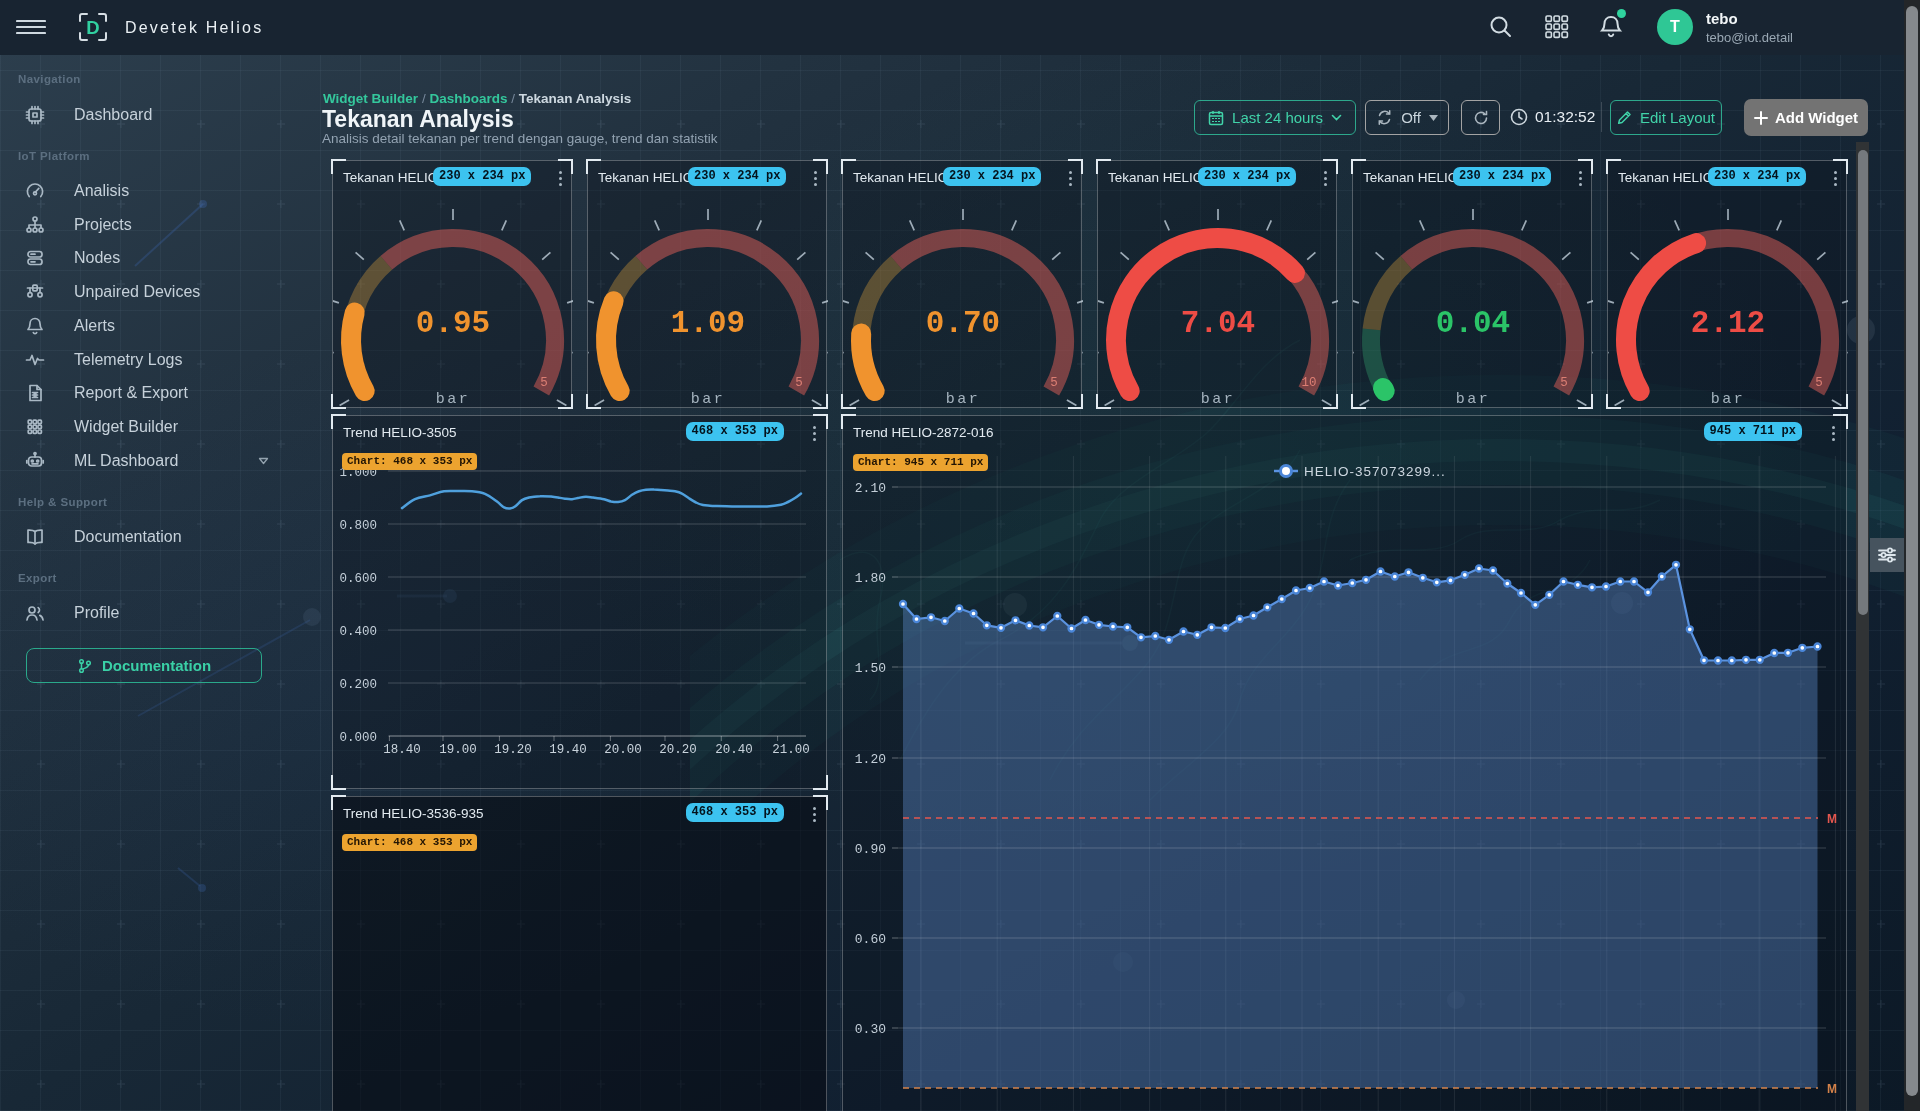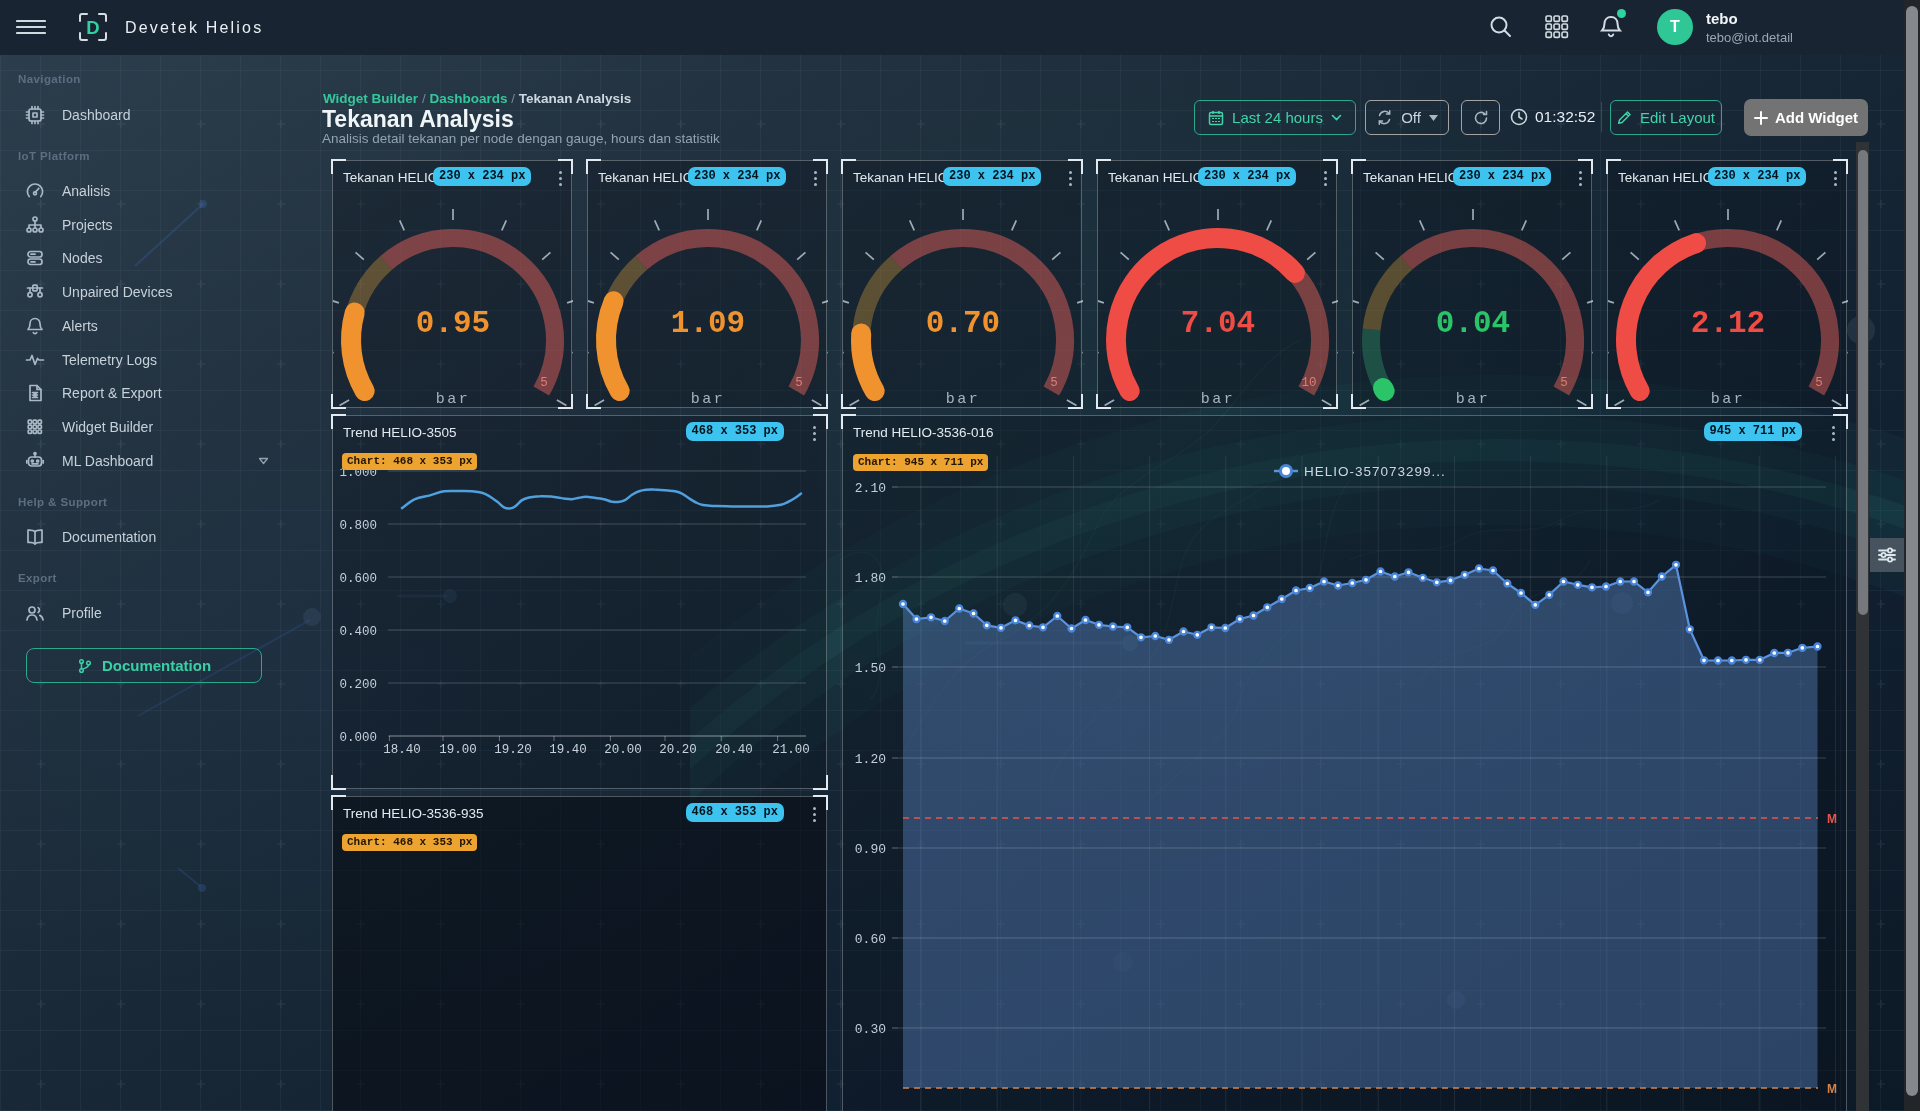--- a/index.html
+++ b/index.html
@@ -17,21 +17,21 @@
     repeating-linear-gradient(90deg, rgba(163,196,220,0.06) 0 1px, transparent 1px 40px);
 }
 #topbar { position:absolute; left:0; top:0; width:1920px; height:55px; background:#182431; }
 #brand { position:absolute; left:125px; top:19px; font-size:16px; letter-spacing:2.2px; color:#eaf0f4; font-weight:500; }
 #avatar { position:absolute; left:1657px; top:9px; width:36px; height:36px; border-radius:50%; background:#2fc795; color:#fff; font-weight:bold; font-size:16px; text-align:center; line-height:36px; }
 #uname { position:absolute; left:1706px; top:10px; font-size:15px; font-weight:bold; color:#f2f6f8; }
 #umail { position:absolute; left:1706px; top:30px; font-size:13px; color:#9aa8b4; }
 #sidebar { position:absolute; left:0; top:55px; width:290px; height:1056px; }
 .slabel { position:absolute; left:18px; font-size:11.5px; font-weight:bold; color:#5c6f80; letter-spacing:0.4px; }
 .sitem { position:absolute; left:25px; height:24px; display:flex; align-items:center; gap:17px; }
-.sitem span { font-size:14px; color:#c6d1da; }
+.sitem span { font-size:16px; color:#c6d1da;margin-left:12px; }
 #docbtn { position:absolute; left:26px; top:593px; width:236px; height:35px; border:1px solid #2aa98b; border-radius:8px; display:flex; align-items:center; justify-content:center; gap:9px; }
 #docbtn span { color:#3ad0a6; font-size:15px; font-weight:600; }
 .bc { position:absolute; font-size:13.5px; font-weight:bold; }
 .bc .g { color:#34c79c; }
 .bc .sep { color:#76879a; font-weight:normal; }
 .bc .w { color:#cdd8e0; }
 #h1 { position:absolute; font-size:23px; font-weight:bold; color:#f0f5f8; }
 #sub { position:absolute; font-size:13.5px; color:#93a3b2; }
 .tbtn { position:absolute; top:100px; height:35px; border-radius:6px; display:flex; align-items:center; justify-content:center; gap:8px; font-size:15px; }
 .tbtn.teal { border:1px solid #2da88c; color:#41d3a9; }
@@ -248,21 +248,21 @@
         <circle cx="4.5" cy="3.5" r="1.8"></circle>
         <circle cx="4.5" cy="12.5" r="1.8"></circle>
         <circle cx="11.5" cy="5" r="1.8"></circle>
         <path d="M4.5 5.3v5.4M11.5 6.8c0 2.8-3 3.2-5 3.9"></path>
       </svg>
       <span>Documentation</span>
     </div>
   </div>
 <div class="bc" style="left:323px;top:91px"><span class="g">Widget Builder</span><span class="sep"> / </span><span class="g">Dashboards</span><span class="sep"> / </span><span class="w">Tekanan Analysis</span></div>
 <div id="h1" style="left:322px;top:106px">Tekanan Analysis</div>
-<div id="sub" style="left:322px;top:131px">Analisis detail tekanan per node dengan gauge, hours dan statistik</div>
+<div id="sub" style="left:322px;top:131px">Analisis detail tekanan per trend dengan gauge, trend dan statistik</div>
 <div class="tbtn teal" style="left:1194px;width:162px">
     <svg width="16" height="16" viewBox="0 0 16 16" fill="none" stroke="#41d3a9" stroke-width="1.5">
       <rect x="1.5" y="2.5" width="13" height="12" rx="1.5"></rect>
       <path d="M1.5 6h13M5 1v3M11 1v3"></path>
       <path d="M4 8.5h2M7 8.5h2M10 8.5h2M4 11.5h2M7 11.5h2M10 11.5h2" stroke-width="1.2"></path>
     </svg>
     <span>Last 24 hours</span>
     <svg width="11" height="7" viewBox="0 0 11 7" fill="none" stroke="#41d3a9" stroke-width="1.6" stroke-linecap="round">
       <path d="M1.5 1.5l4 4 4-4"></path>
     </svg>
@@ -663,21 +663,21 @@
       <circle cx="903.0" cy="243.8" r="3" fill="#fff" stroke="#4a86d8" stroke-width="2.3"></circle>
       <circle cx="916.8" cy="243.8" r="3" fill="#fff" stroke="#4a86d8" stroke-width="2.3"></circle>
       <circle cx="931.3" cy="237.0" r="3" fill="#fff" stroke="#4a86d8" stroke-width="2.3"></circle>
       <circle cx="945.0" cy="236.8" r="3" fill="#fff" stroke="#4a86d8" stroke-width="2.3"></circle>
       <circle cx="959.3" cy="231.8" r="3" fill="#fff" stroke="#4a86d8" stroke-width="2.3"></circle>
       <circle cx="974.5" cy="230.5" r="3" fill="#fff" stroke="#4a86d8" stroke-width="2.3"></circle>
       <line x1="431" y1="55" x2="455" y2="55" stroke="#5b93e0" stroke-width="2.5"></line>
       <circle cx="443" cy="55" r="5.5" fill="#fff" stroke="#4a86d8" stroke-width="3"></circle>
       <text x="461" y="60" font-family="Liberation Sans, sans-serif" font-size="13.5" letter-spacing="1" fill="#cdd7e0">HELIO-357073299...</text>
     </svg>
-    <div class="wtitle" style="left:10px;top:9px">Trend HELIO-3536-016</div>
+    <div class="wtitle" style="left:10px;top:9px">Trend HELIO-2872-016</div>
     <div class="badge" style="right:44px;top:6px">945 x 711 px</div>
     <div class="dots" style="right:10px;top:10px">
       <b></b>
       <b></b>
       <b></b>
     </div>
     <div class="obadge" style="left:10px;top:38px">Chart: 945 x 711 px</div>
   </div>
 <div id="isbtrack"></div>
 <div id="isbthumb"></div>

